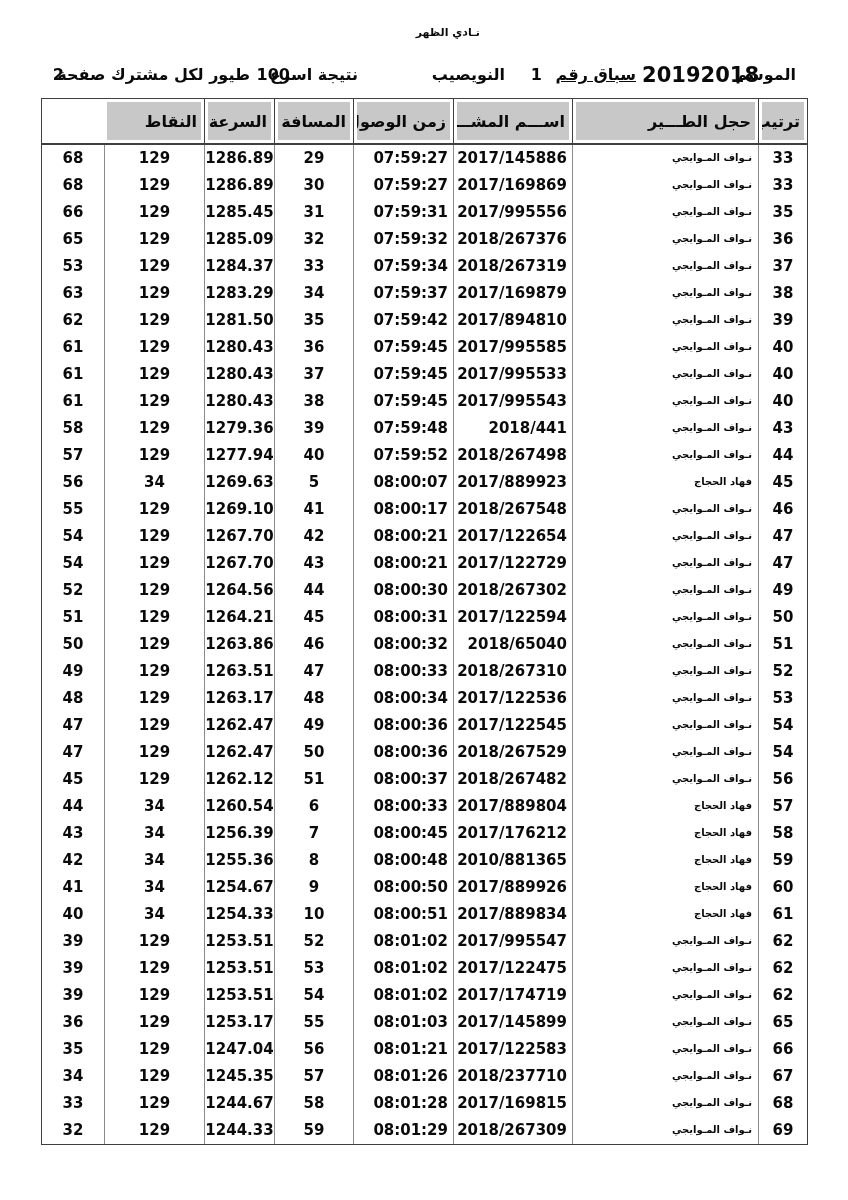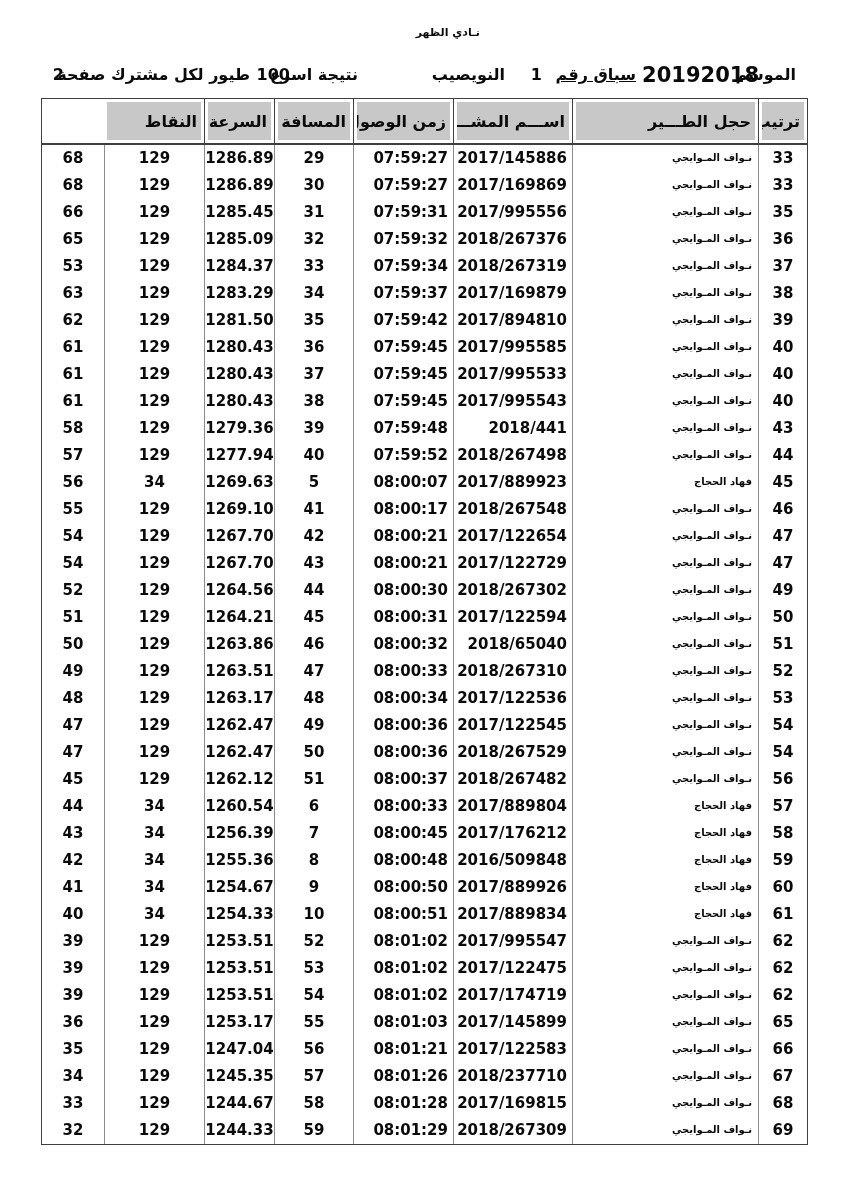--- a/index.html
+++ b/index.html
@@ -382,21 +382,21 @@
     <div class="td c-num-right">08:00:45</div>
     <div class="td c-center">7</div>
     <div class="td c-speed">1256.39</div>
     <div class="td c-center">34</div>
     <div class="td c-center">43</div>
   </div>
 
   <div class="tr">
     <div class="td c-center">59</div>
     <div class="td c-name">فهاد الحجاج</div>
-    <div class="td c-num-right">2016/509848</div>
+    <div class="td c-num-right">2010/881365</div>
     <div class="td c-num-right">08:00:48</div>
     <div class="td c-center">8</div>
     <div class="td c-speed">1255.36</div>
     <div class="td c-center">34</div>
     <div class="td c-center">42</div>
   </div>
 
   <div class="tr">
     <div class="td c-center">60</div>
     <div class="td c-name">فهاد الحجاج</div>

